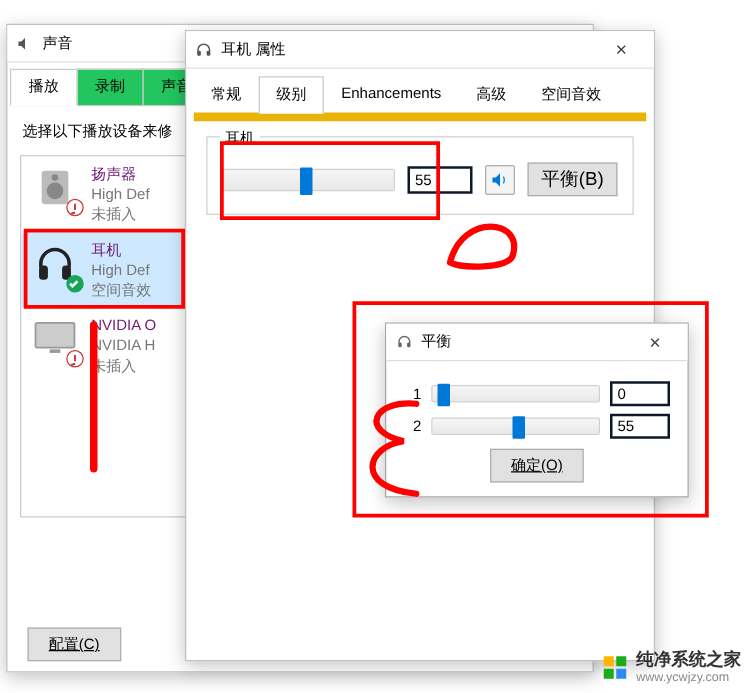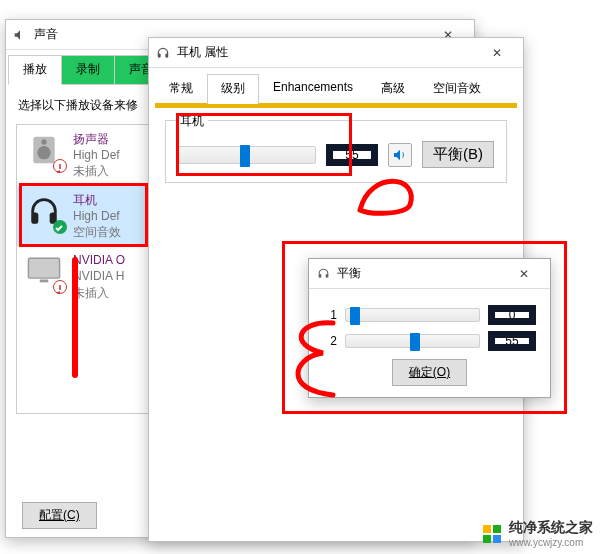--- a/index.html
+++ b/index.html
@@ -22,29 +22,29 @@
   .device .iconbox { width: 38px; height: 38px; position: relative; display:flex;align-items:center;justify-content:center;}
   .device .status-badge { position:absolute; bottom:-4px; right:-4px; width:14px;height:14px;border-radius:50%;}
   .device .lines { font-size: 12px; line-height: 1.35; }
   .device .name { color: #701a75; }
   .device .sub { color: #777; }
   .device.selected { background: #cde8ff; }
   .cfg-row { position:absolute; bottom:8px; left:16px;}
   .btn { font-size:12px; padding:4px 16px; background:#e1e1e1;border:1px solid #adadad;text-decoration:underline;}
 
   
-  .props-window { left: 148px; top: 37px; width: 376px; height: 505px; }
-  .tabsbar2 { display:flex; border-bottom:5px solid #eab308; margin: 6px 6px 0;}
+  .props-window { left: 148px; top: 24px; width: 376px; height: 505px; }
+  .tabsbar2 { display:flex; border-bottom:7px solid #eab308; margin: 6px 6px 0;}
   .tab2 { padding: 5px 13px 6px; font-size:12px; border:1px solid transparent; border-bottom:none;}
   .tab2.active { border-color:#ccc; background:#fff; margin-bottom:-1px; }
   .group { margin: 12px 16px 0; border:1px solid #d0d0d0; position: relative; padding: 20px 12px 14px; display:flex;align-items:center; gap:10px;}
   .group-title { position:absolute; top:-8px; left:10px; background:#fff; font-size:12px; padding:0 4px;}
   .slider-track { position:relative; flex:1; height: 18px; background: linear-gradient(#f6f6f6,#e8e8e8); border:1px solid #d0d0d0; border-radius:2px;}
   .slider-thumb { position:absolute; top:-2px; width:10px; height:22px; background:#0078d7; border-radius:1px;}
-  .valbox { width:52px; height:22px; border:7px solid #0f172a; font-size:12px; text-align:center; padding:2px 4px;}
+  .valbox { width:52px; height:22px; border:2px solid #0f172a; font-size:12px; text-align:left; padding:2px 4px;}
   .sp-icon { width:24px;height:24px;border:1px solid #adadad;border-radius:2px;display:flex;align-items:center;justify-content:center;background:#f4f4f4;}
   .balance-btn{font-size:15px;padding:3px 10px;background:#e1e1e1;border:1px solid #adadad;}
 
   
   .balance-dialog { left:308px; top:258px; width:243px; height:140px; border:1px solid #a6a6a6;}
   .balance-dialog .titlebar{border-bottom:1px solid #ddd;}
   .bal-body{padding:10px 14px 8px;}
   .bal-row{display:flex;align-items:center;gap:8px;margin:6px 0;}
   .bal-row .lbl{width:14px;text-align:right;font-size:12px;}
   .bal-row .slider-track{flex:1;height:14px;}

